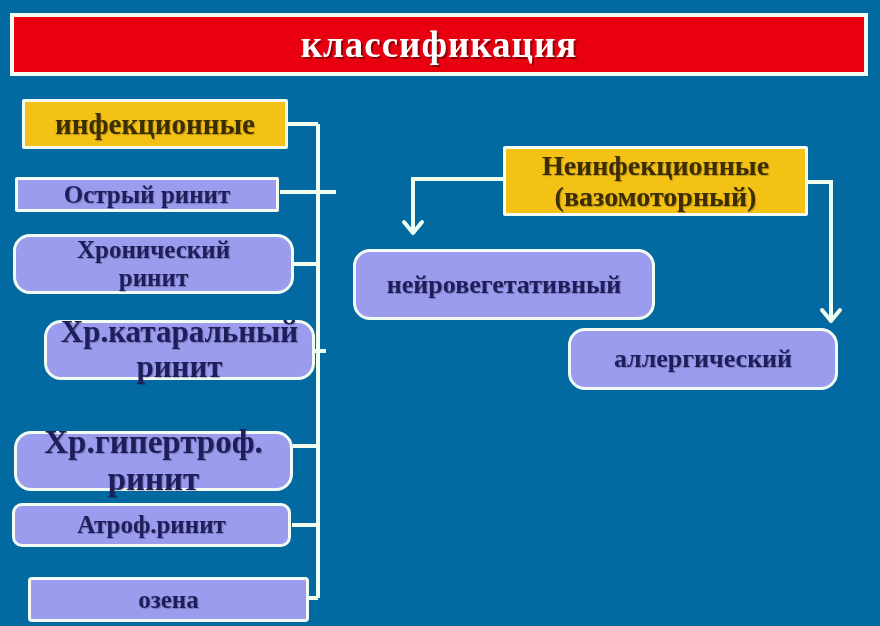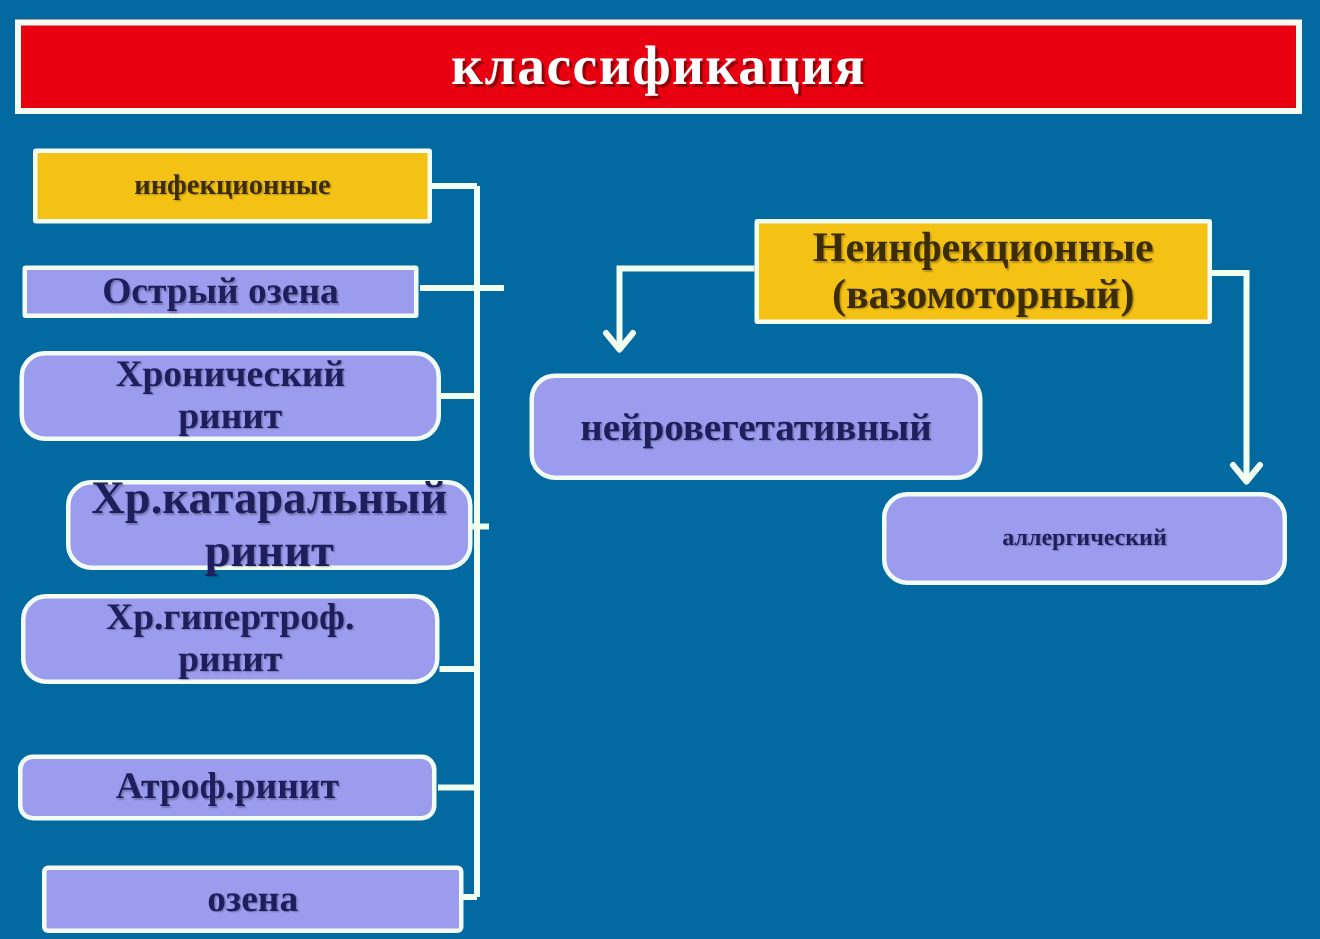--- a/index.html
+++ b/index.html
@@ -46,30 +46,30 @@
     align-items: center;
     justify-content: center;
     text-shadow: 2px 2px 0 #8F0008;
     letter-spacing: 1px;
   }
   .yellow { background: #F4C115; color: #3B2D00; }
   .purple { background: #9C9CEE; color: #1E1E5C; }
   .sharp  { border-radius: 2px; }
   .round  { border-radius: 17px; }
 
-  #b-inf    { left: 22px;  top: 99px;  width: 266px; height: 50px; font-size: 19px; }
+  #b-inf    { left: 22px;  top: 99px;  width: 266px; height: 50px; font-size: 29px; }
   #b-ostry  { left: 15px;  top: 177px; width: 264px; height: 35px; font-size: 25px; }
   #b-hron   { left: 13px;  top: 234px; width: 281px; height: 60px; font-size: 25px; }
   #b-katar  { left: 21px;  top: 320px; width: 271px; height: 60px; font-size: 31px; margin-left: 23px; }
-  #b-giper  { left: 14px;  top: 396px; width: 279px; height: 60px; font-size: 25px; }
+  #b-giper  { left: 14px;  top: 431px; width: 279px; height: 60px; font-size: 33px; }
   #b-atrof  { left: 12px;  top: 503px; width: 279px; height: 44px; font-size: 25px; border-radius: 10px; }
   #b-ozena  { left: 28px;  top: 577px; width: 281px; height: 45px; font-size: 25px; border-radius: 4px; }
   #b-neinf  { left: 503px; top: 146px; width: 305px; height: 70px; font-size: 28px; }
   #b-neuro  { left: 353px; top: 249px; width: 302px; height: 71px; font-size: 26px; }
-  #b-allerg { left: 588px; top: 328px; width: 270px; height: 62px; font-size: 16px; }
+  #b-allerg { left: 568px; top: 328px; width: 270px; height: 62px; font-size: 26px; }
 </style>
 </head>
 <body>
 
 <div class="slide">
 
   <svg class="connectors" viewBox="0 0 880 626" xmlns="http://www.w3.org/2000/svg" fill="none" stroke="#F0FFF0" stroke-width="4">
     <path d="M318 124 V598"></path>
     <path d="M288 124 H318"></path>
     <path d="M280 192 H336"></path>
@@ -81,21 +81,21 @@
     <path d="M503 179 H413 V230"></path>
     <path d="M404 222 L413 233 L422 222" stroke-linejoin="round" stroke-linecap="round"></path>
     <path d="M808 182 H831 V318"></path>
     <path d="M822 310 L831 321 L840 310" stroke-linejoin="round" stroke-linecap="round"></path>
   </svg>
 
   <div class="title-banner">классификация</div>
 
   <div class="box yellow sharp" id="b-inf">инфекционные</div>
 
-  <div class="box purple sharp" id="b-ostry">Острый озена</div>
+  <div class="box purple sharp" id="b-ostry">Острый ринит</div>
 
   <div class="box purple round" id="b-hron">Хронический
 ринит</div>
 
   <div class="box purple round" id="b-katar">Хр.катаральный
 ринит</div>
 
   <div class="box purple round" id="b-giper">Хр.гипертроф.
 ринит</div>
 

